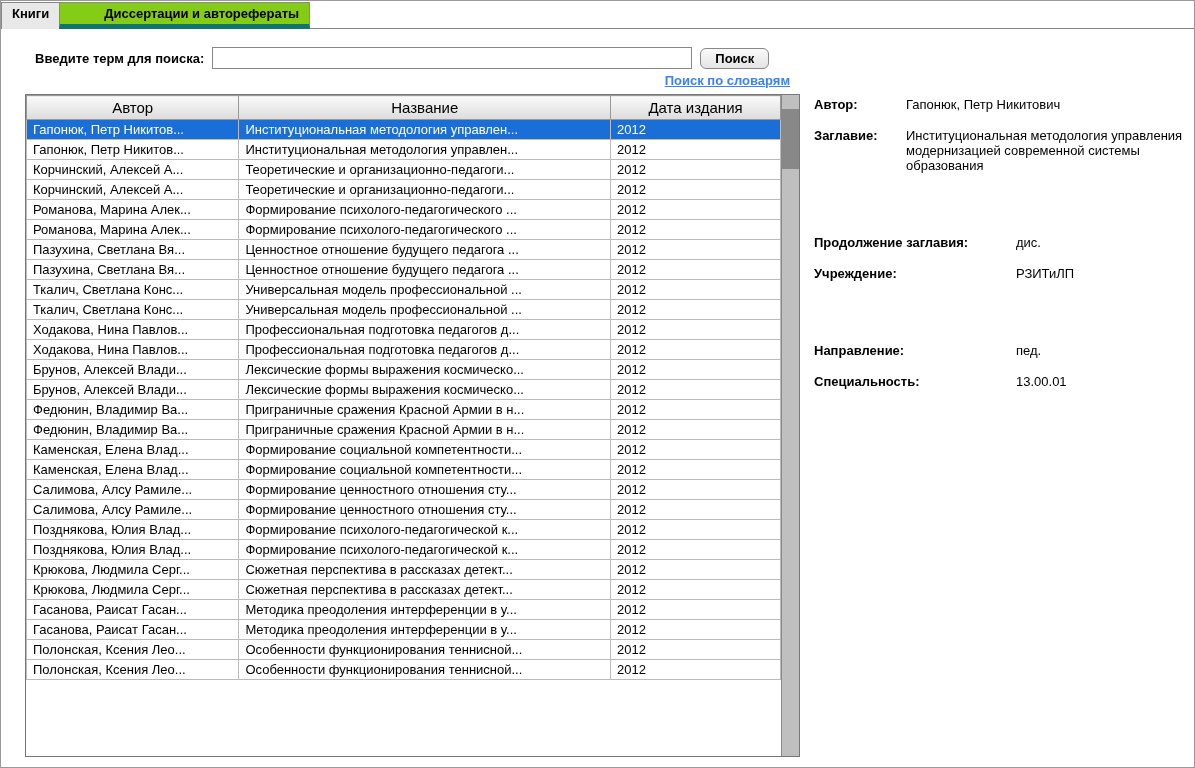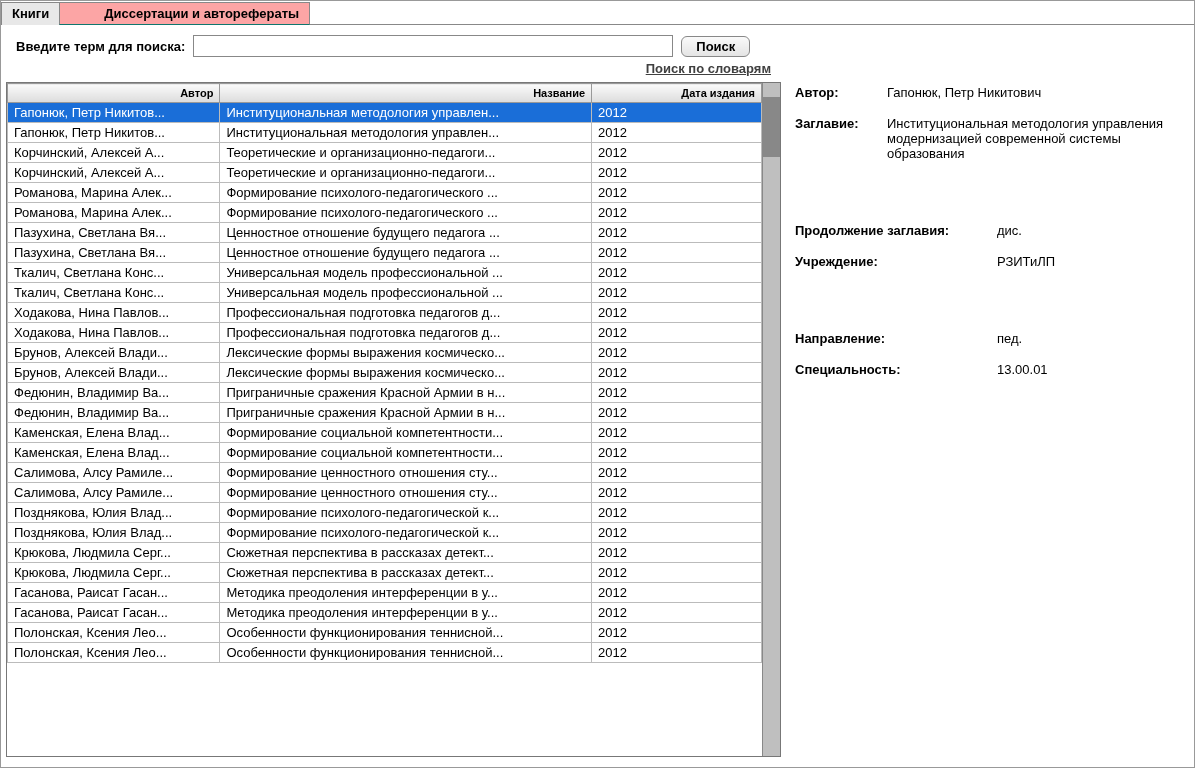--- a/index.html
+++ b/index.html
@@ -9,48 +9,50 @@
     font-size: 13px;
     background: #fff;
     color: #000;
   }
   .app {
     width: 1195px;
     height: 768px;
     border: 1px solid #999;
     display: flex;
     flex-direction: column;
+    gap: 8px;
   }
   .tabs {
     display: flex;
     border-bottom: 1px solid #888;
     background: #fff;
   }
   .tab {
     padding: 3px 10px;
     border: 1px solid #888;
     border-bottom: none;
     margin-right: -1px;
     background: #e8e8e8;
     cursor: pointer;
     font-weight: bold;
     position: relative;
     top: 1px;
   }
   .tab.active {
-    background: #fca5a5;
-    border-bottom: 1px solid #0f766e;
+    background: #84cc16;
+    border-bottom: 5px solid #0f766e;
     padding-left: 44px;
   }
   .content {
     flex: 1;
     display: flex;
     padding: 10px 5px;
     gap: 14px;
     overflow: hidden;
+    margin-left: 19px;
   }
   .left {
     flex: 0 0 775px;
     display: flex;
     flex-direction: column;
   }
   .search-row {
     display: flex;
     align-items: center;
     gap: 8px;
@@ -75,47 +77,47 @@
     cursor: pointer;
     font-weight: bold;
     font-size: 13px;
   }
   .dict-link-row {
     text-align: right;
     padding-right: 10px;
     margin-bottom: 6px;
   }
   .dict-link {
-    color: #404040;
+    color: #3b82f6;
     font-weight: bold;
     text-decoration: underline;
     cursor: pointer;
   }
   .table-wrap {
     flex: 1;
     border: 1px solid #777;
     overflow: hidden;
     display: flex;
   }
   .table-scroll {
     flex: 1;
     overflow: hidden;
   }
   table {
     width: 100%;
     border-collapse: collapse;
     table-layout: fixed;
   }
   thead th {
-    text-align: right;
-    font-weight: bold;
+    text-align: center;
+    font-weight: normal;
     background: linear-gradient(#fafafa,#dcdcdc);
     border: 1px solid #999;
     padding: 3px 6px;
-    font-size: 11px;
+    font-size: 15px;
   }
   tbody td {
     border: 1px solid #bbb;
     padding: 2px 6px;
     white-space: nowrap;
     overflow: hidden;
     text-overflow: ellipsis;
     font-size: 13px;
   }
   tbody tr.selected td {

